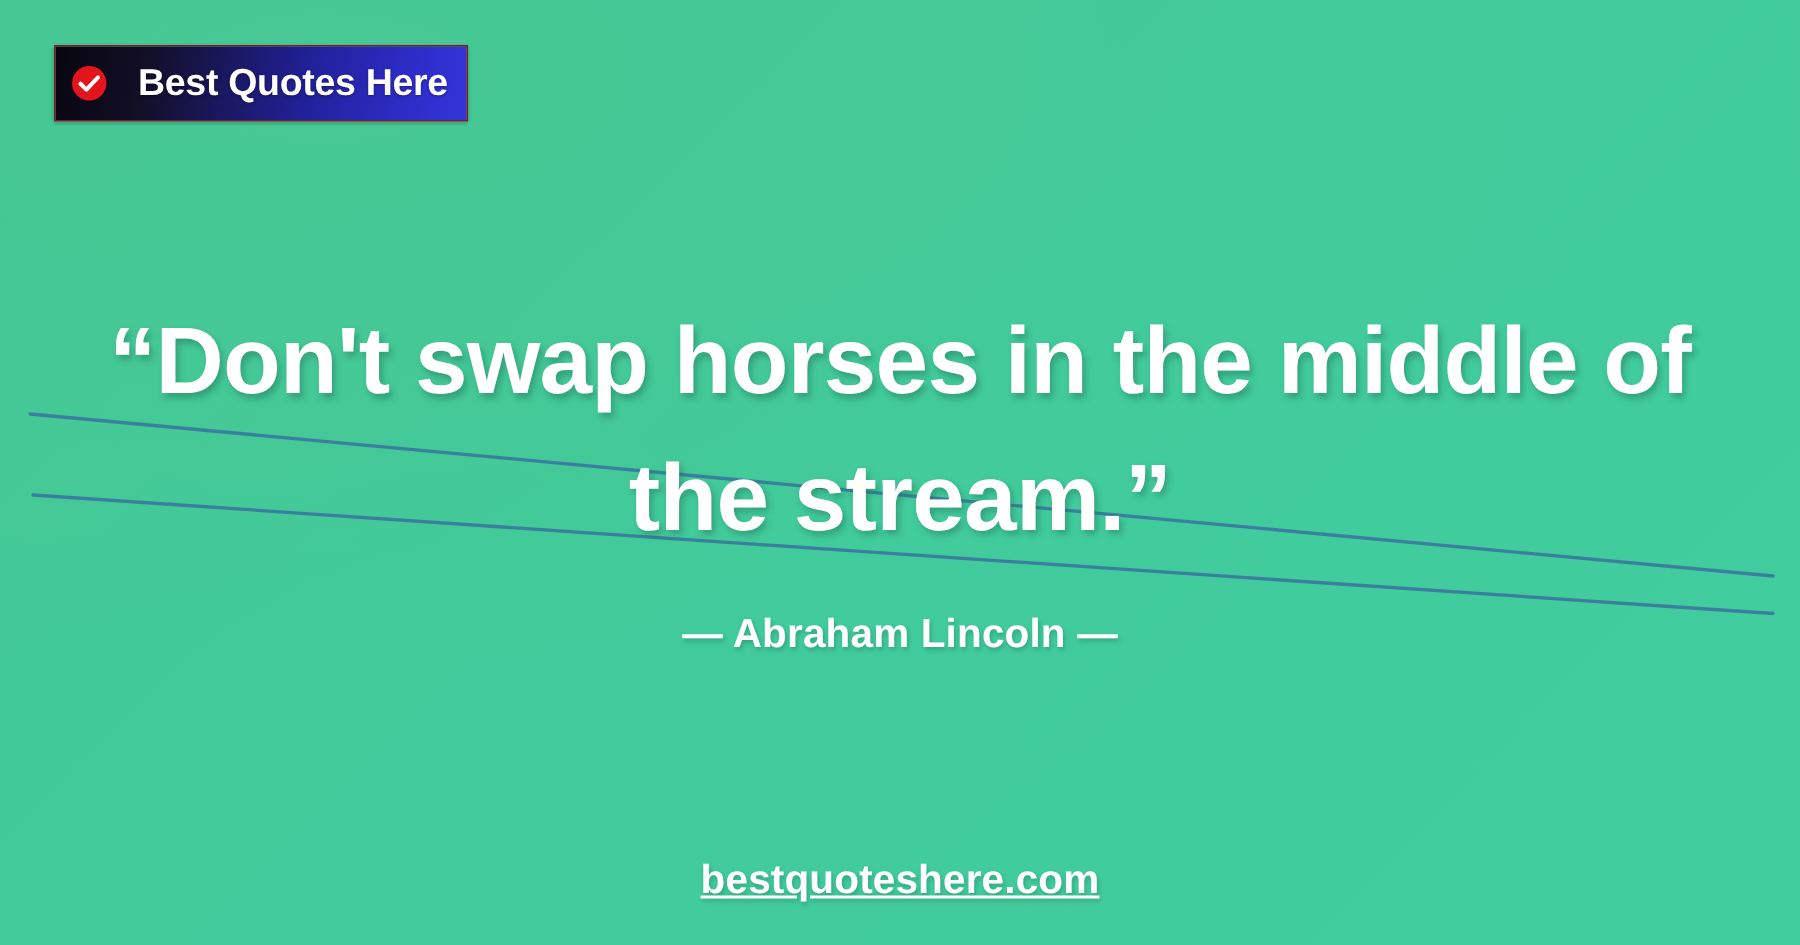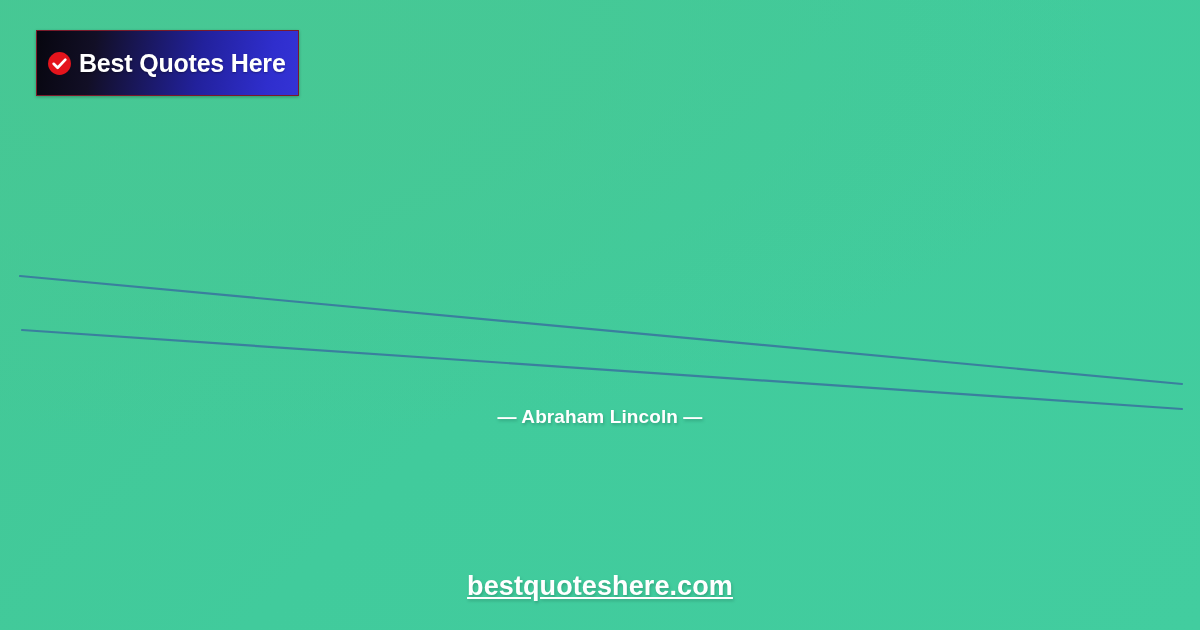--- a/index.html
+++ b/index.html
@@ -34,25 +34,25 @@
     height: 630px;
     pointer-events: none;
     z-index: 1;
   }
 
   
   .brand-badge {
     position: absolute;
     left: 36px;
     top: 30px;
-    height: 66px;
+    height: 51px;
     box-sizing: border-box;
     display: flex;
     align-items: center;
-    gap: 7px;
+    gap: 20px;
     padding: 0 12px 0 10px;
     border: 1px solid #7a1a2a;
     background: linear-gradient(100deg, #07060f 0%, #120f26 22%, #22219c 62%, #2f2ecd 88%, #3433d6 100%);
     box-shadow: 0 1px 3px rgba(0,0,0,0.28);
     z-index: 4;
   }
 
   .check-icon {
     flex: 0 0 auto;
     width: 25px;
@@ -96,21 +96,21 @@
   }
 
   .attribution {
     position: absolute;
     top: 406px;
     left: 0;
     right: 0;
     margin: 0;
     text-align: center;
     color: #ffffff;
-    font-size: 19px;
+    font-size: 27px;
     font-weight: bold;
     line-height: 1.2;
     letter-spacing: 0.1px;
     text-shadow: 1px 2px 3px rgba(30, 110, 85, 0.4);
   }
 
   .site-url {
     position: absolute;
     top: 570px;
     left: 0;
@@ -138,19 +138,20 @@
 
   <div class="brand-badge">
     <svg class="check-icon" viewBox="0 0 24 24" aria-hidden="true">
       <circle cx="12" cy="12" r="11" fill="#e4141c"></circle>
       <path d="M6.4 12.3 L10.2 16.1 L17.6 8.3" fill="none" stroke="#ffffff" stroke-width="2.6" stroke-linecap="round" stroke-linejoin="round"></path>
     </svg>
     <span class="brand-text">Best Quotes Here</span>
   </div>
 
   <div class="content">
+    <p class="quote-text">“Don't swap horses in the middle of the stream.”</p>
 
     <p class="attribution">— Abraham Lincoln —</p>
 
     <p class="site-url">bestquoteshere.com</p>
   </div>
 
 </div>
 
 </body></html>

